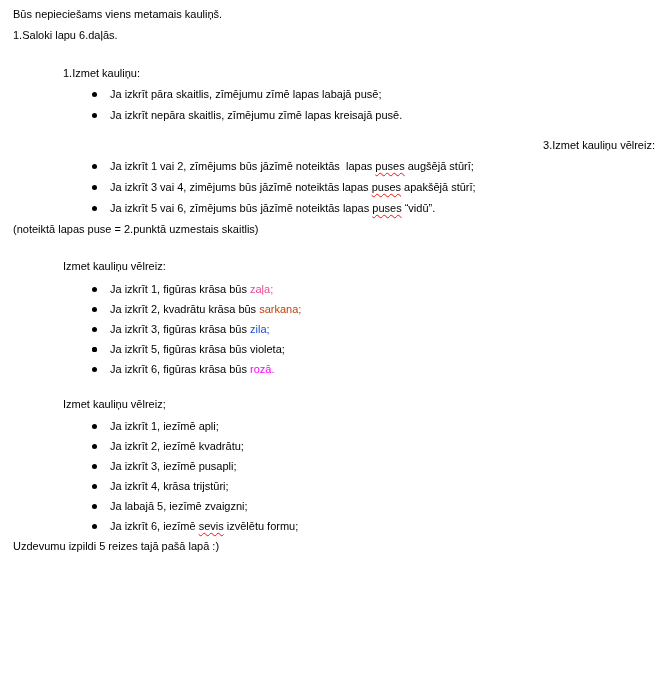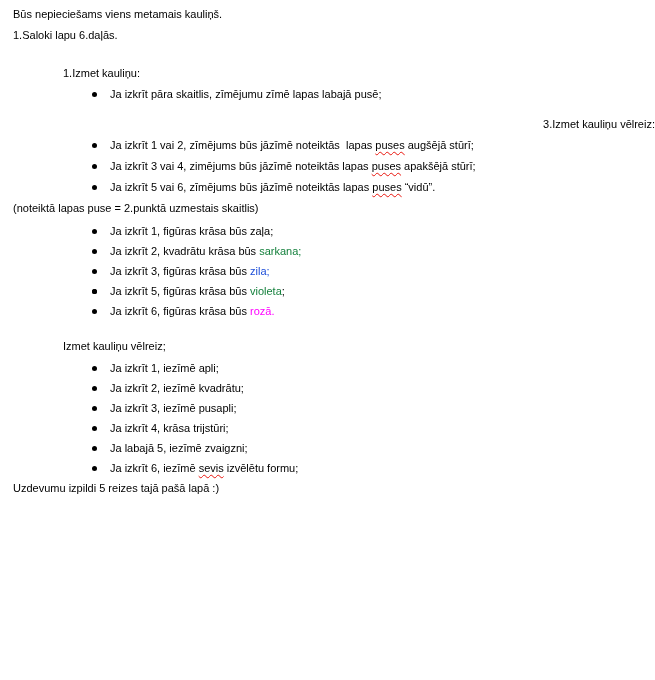--- a/index.html
+++ b/index.html
@@ -53,41 +53,43 @@
 <div class="doc">
 
   <p class="para">Būs nepieciešams viens metamais kauliņš.</p>
 
   <p class="para mt-blank">1.Saloki lapu 6.daļās.</p>
 
   <div>
     <p class="sec-header mt-sec2">1.Izmet kauliņu:</p>
     <div class="bullets">
         <div class="bullet-row"><span class="dot"></span><span class="bullet-text"><span>Ja izkrīt pāra skaitlis, zīmējumu zīmē lapas labajā pusē;</span></span></div>
+        <div class="bullet-row"><span class="dot"></span><span class="bullet-text"><span>Ja izkrīt nepāra skaitlis, zīmējumu zīmē lapas kreisajā pusē.</span></span></div>
       </div>
   </div>
 
   <div>
     <p class="sec-header mt-sec3">3.Izmet kauliņu vēlreiz:</p>
     <div class="bullets">
         <div class="bullet-row"><span class="dot"></span><span class="bullet-text"><span>Ja izkrīt 1 vai 2, zīmējums būs jāzīmē noteiktās  lapas </span><span class="sq">puses</span><span> augšējā stūrī;</span></span></div>
         <div class="bullet-row"><span class="dot"></span><span class="bullet-text"><span>Ja izkrīt 3 vai 4, zimējums būs jāzīmē noteiktās lapas </span><span class="sq">puses</span><span> apakšējā stūrī;</span></span></div>
         <div class="bullet-row"><span class="dot"></span><span class="bullet-text"><span>Ja izkrīt 5 vai 6, zīmējums būs jāzīmē noteiktās lapas </span><span class="sq">puses</span><span> “vidū”.</span></span></div>
       </div>
   </div>
 
   <p class="para mt-note">(noteiktā lapas puse = 2.punktā uzmestais skaitlis)</p>
 
   <div class="tight">
+    <p class="sec-header mt-colors">Izmet kauliņu vēlreiz:</p>
     <div class="bullets colors-list">
-        <div class="bullet-row"><span class="dot"></span><span class="bullet-text"><span>Ja izkrīt 1, figūras krāsa būs </span><span style="color: #000000;">zaļa;</span></span></div>
-        <div class="bullet-row"><span class="dot"></span><span class="bullet-text"><span>Ja izkrīt 2, kvadrātu krāsa būs </span><span style="color: #15803d;">sarkana;</span></span></div>
+        <div class="bullet-row"><span class="dot"></span><span class="bullet-text"><span>Ja izkrīt 1, figūras krāsa būs </span><span style="color: #ec4899;">zaļa;</span></span></div>
+        <div class="bullet-row"><span class="dot"></span><span class="bullet-text"><span>Ja izkrīt 2, kvadrātu krāsa būs </span><span style="color: #c2410c;">sarkana;</span></span></div>
         <div class="bullet-row"><span class="dot"></span><span class="bullet-text"><span>Ja izkrīt 3, figūras krāsa būs </span><span style="color: #1d4ed8;">zila;</span></span></div>
         <div class="bullet-row"><span class="dot"></span></div>
-        <div class="bullet-row"><span class="dot"></span><span class="bullet-text"><span>Ja izkrīt 5, figūras krāsa būs </span><span style="color: #15803d;">violeta</span><span>;</span></span></div>
+        <div class="bullet-row"><span class="dot"></span><span class="bullet-text"><span>Ja izkrīt 5, figūras krāsa būs </span><span style="color: #000000;">violeta</span><span>;</span></span></div>
         <div class="bullet-row"><span class="dot"></span><span class="bullet-text"><span>Ja izkrīt 6, figūras krāsa būs </span><span style="color: rgb(255, 0, 255);">rozā.</span></span></div>
       </div>
   </div>
 
   <div class="tight">
     <p class="sec-header mt-shapes">Izmet kauliņu vēlreiz;</p>
     <div class="bullets shapes-list">
         <div class="bullet-row"><span class="dot"></span><span class="bullet-text"><span>Ja izkrīt 1, iezīmē apli;</span></span></div>
         <div class="bullet-row"><span class="dot"></span><span class="bullet-text"><span>Ja izkrīt 2, iezīmē kvadrātu;</span></span></div>
         <div class="bullet-row"><span class="dot"></span><span class="bullet-text"><span>Ja izkrīt 3, iezīmē pusapli;</span></span></div>

